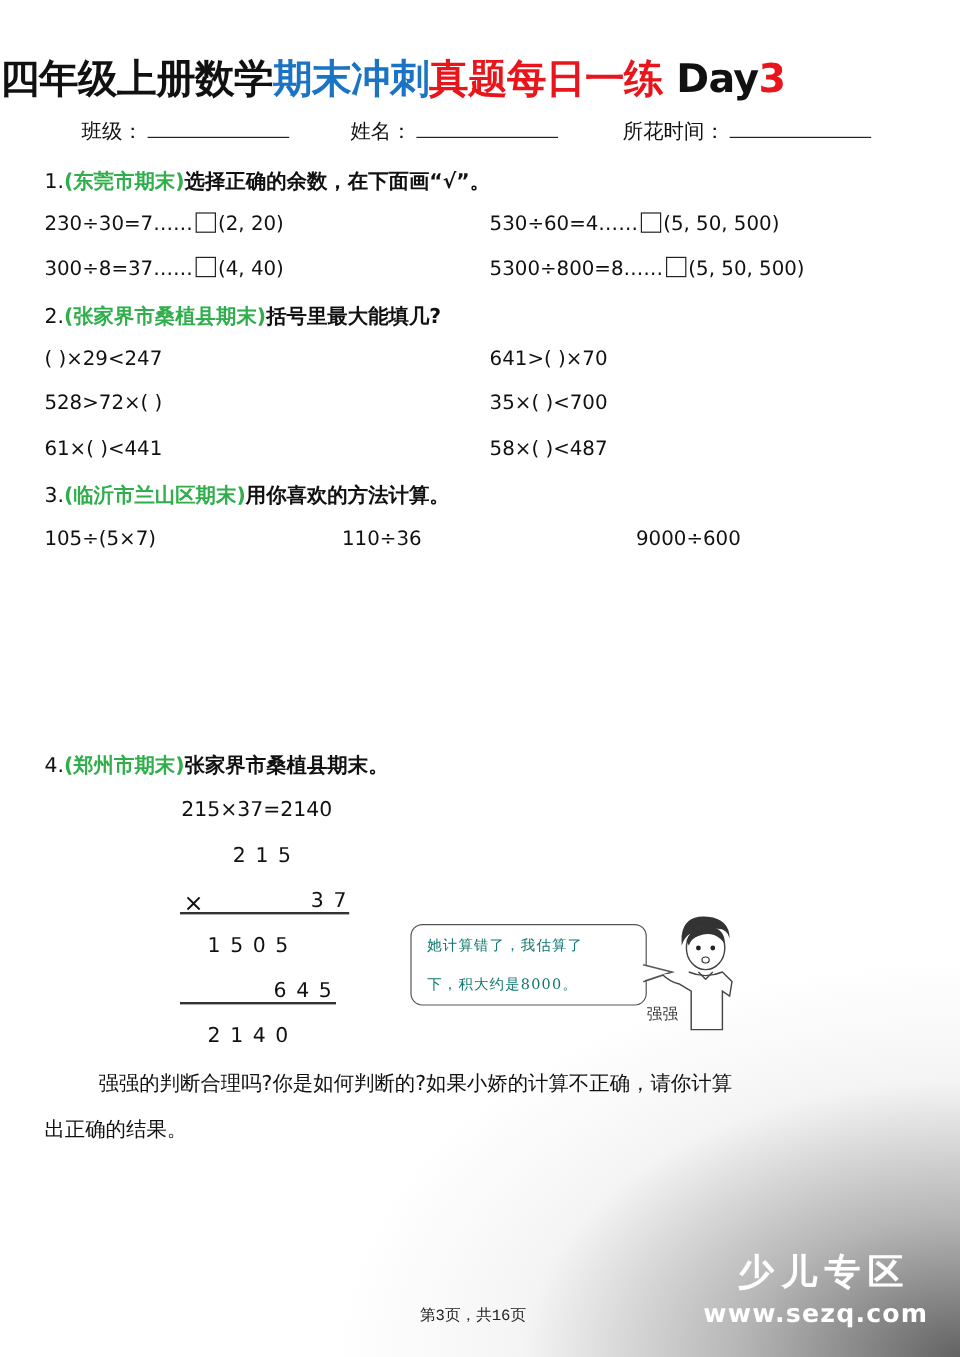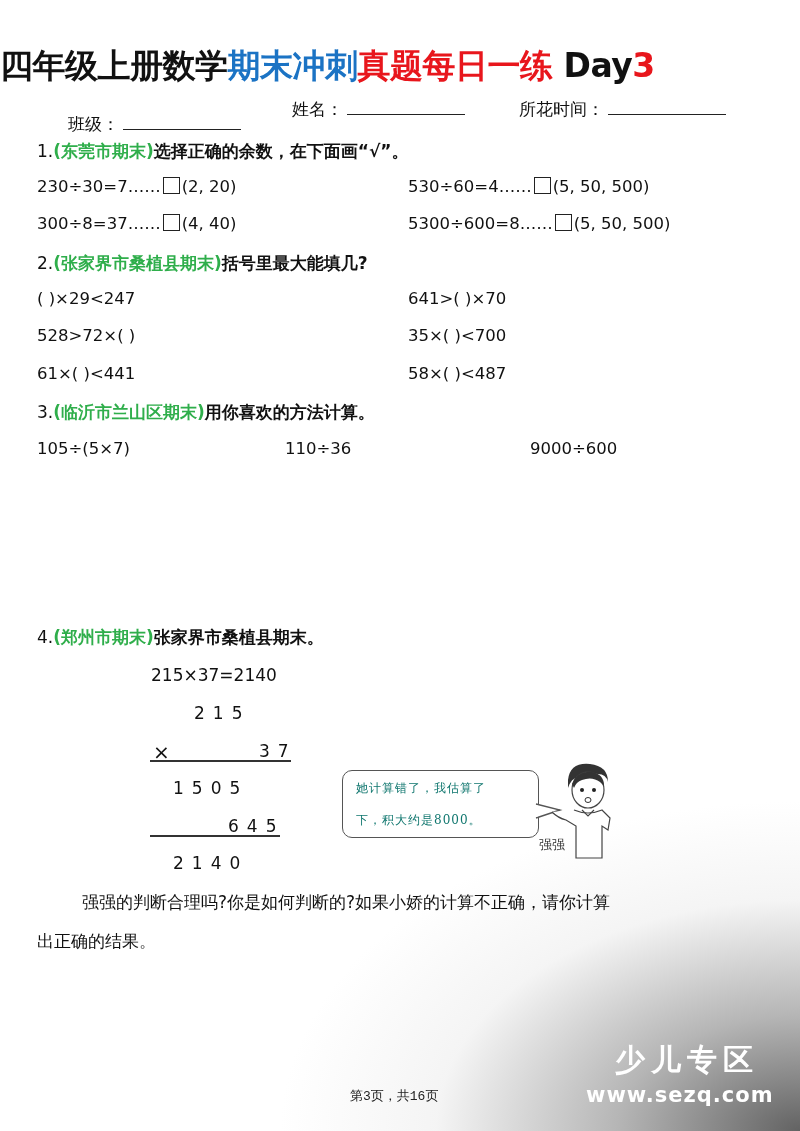--- a/index.html
+++ b/index.html
@@ -40,21 +40,21 @@
 </style>
 </head>
 <body>
 
 <div class="corner-shade"></div>
 
 <div class="abs title">
   <span class="black">四年级上册数学</span><span class="blue">期末冲刺</span><span class="red">真题每日一练</span><span class="black"> Day</span><span class="red">3</span>
 </div>
 
-<div class="abs info-row" style="left:68px;margin-top:15px;">
+<div class="abs info-row" style="left:68px;">
   <span>班级：</span><span class="blank"></span>
 </div>
 <div class="abs info-row" style="left:292px;">
   <span>姓名：</span><span class="blank"></span>
 </div>
 <div class="abs info-row" style="left:519px;">
   <span>所花时间：</span><span class="blank"></span>
 </div>
 
 <div class="abs q-head" style="left:37px; top:140px;">
@@ -63,21 +63,21 @@
 <div class="abs line" style="left:37px; top:177px;">
   <span>230÷30=7……</span><span class="box"></span><span>(2, 20)</span>
 </div>
 <div class="abs line" style="left:408px; top:177px;">
   <span>530÷60=4……</span><span class="box"></span><span>(5, 50, 500)</span>
 </div>
 <div class="abs line" style="left:37px; top:214px;">
   <span>300÷8=37……</span><span class="box"></span><span>(4, 40)</span>
 </div>
 <div class="abs line" style="left:408px; top:214px;">
-  <span>5300÷600=8……</span><span class="box"></span><span>(5, 50, 500)</span>
+  <span>5300÷800=8……</span><span class="box"></span><span>(5, 50, 500)</span>
 </div>
 
 <div class="abs q-head" style="left:37px; top:252px;">
   <span class="num">2.</span><span class="src">(张家界市桑植县期末)</span><span>括号里最大能填几?</span>
 </div>
 <div class="abs line" style="left:37px; top:289px;">(      )×29&lt;247</div>
 <div class="abs line" style="left:408px; top:289px;">641&gt;(      )×70</div>
 <div class="abs line" style="left:37px; top:326px;">528&gt;72×(      )</div>
 <div class="abs line" style="left:408px; top:326px;">35×(      )&lt;700</div>
 <div class="abs line" style="left:37px; top:364px;">61×(      )&lt;441</div>

